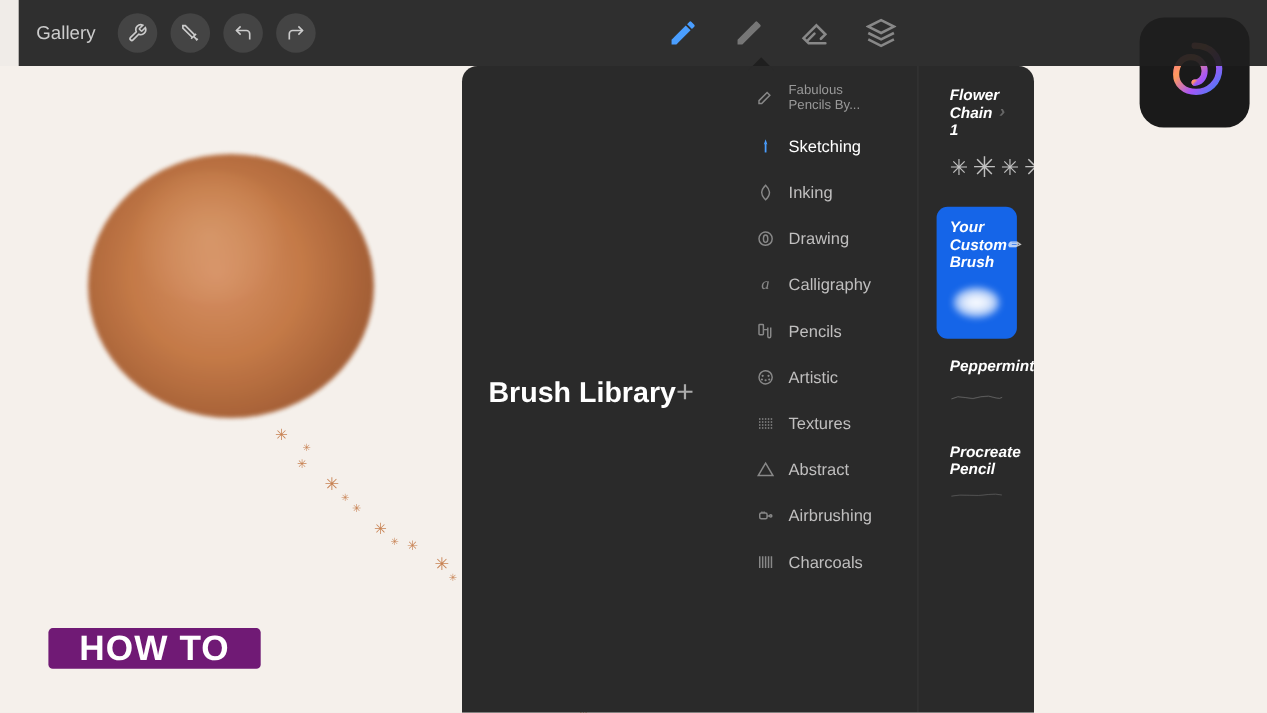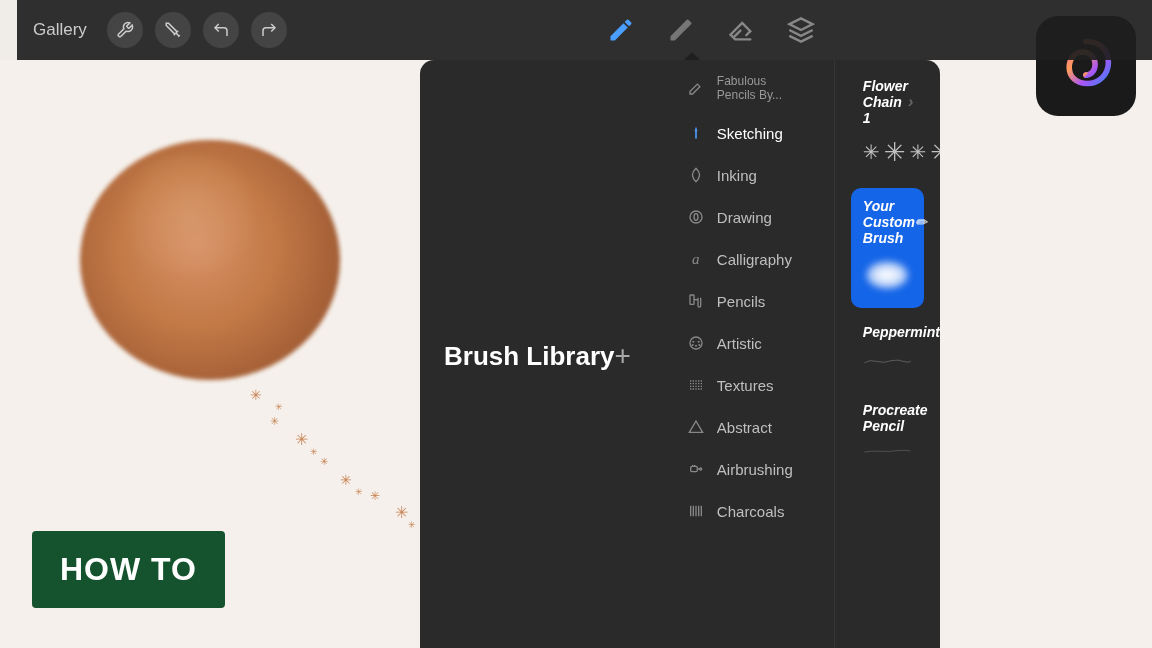--- a/index.html
+++ b/index.html
@@ -109,26 +109,26 @@
       left: 240px;
       width: 300px;
       height: 320px;
       pointer-events: none;
     }
 
     
     .how-to-badge {
       position: absolute;
       bottom: 40px;
-      left: 32px;
-      background: #14532d;
+      left: 44px;
+      background: #701a75;
       color: white;
       font-size: 32px;
       font-weight: 700;
-      padding: 20px 28px;
+      padding: 0 28px;
       border-radius: 4px;
       letter-spacing: 1px;
     }
 
     
     .procreate-logo {
       position: absolute;
       top: 16px;
       right: 16px;
       width: 100px;

